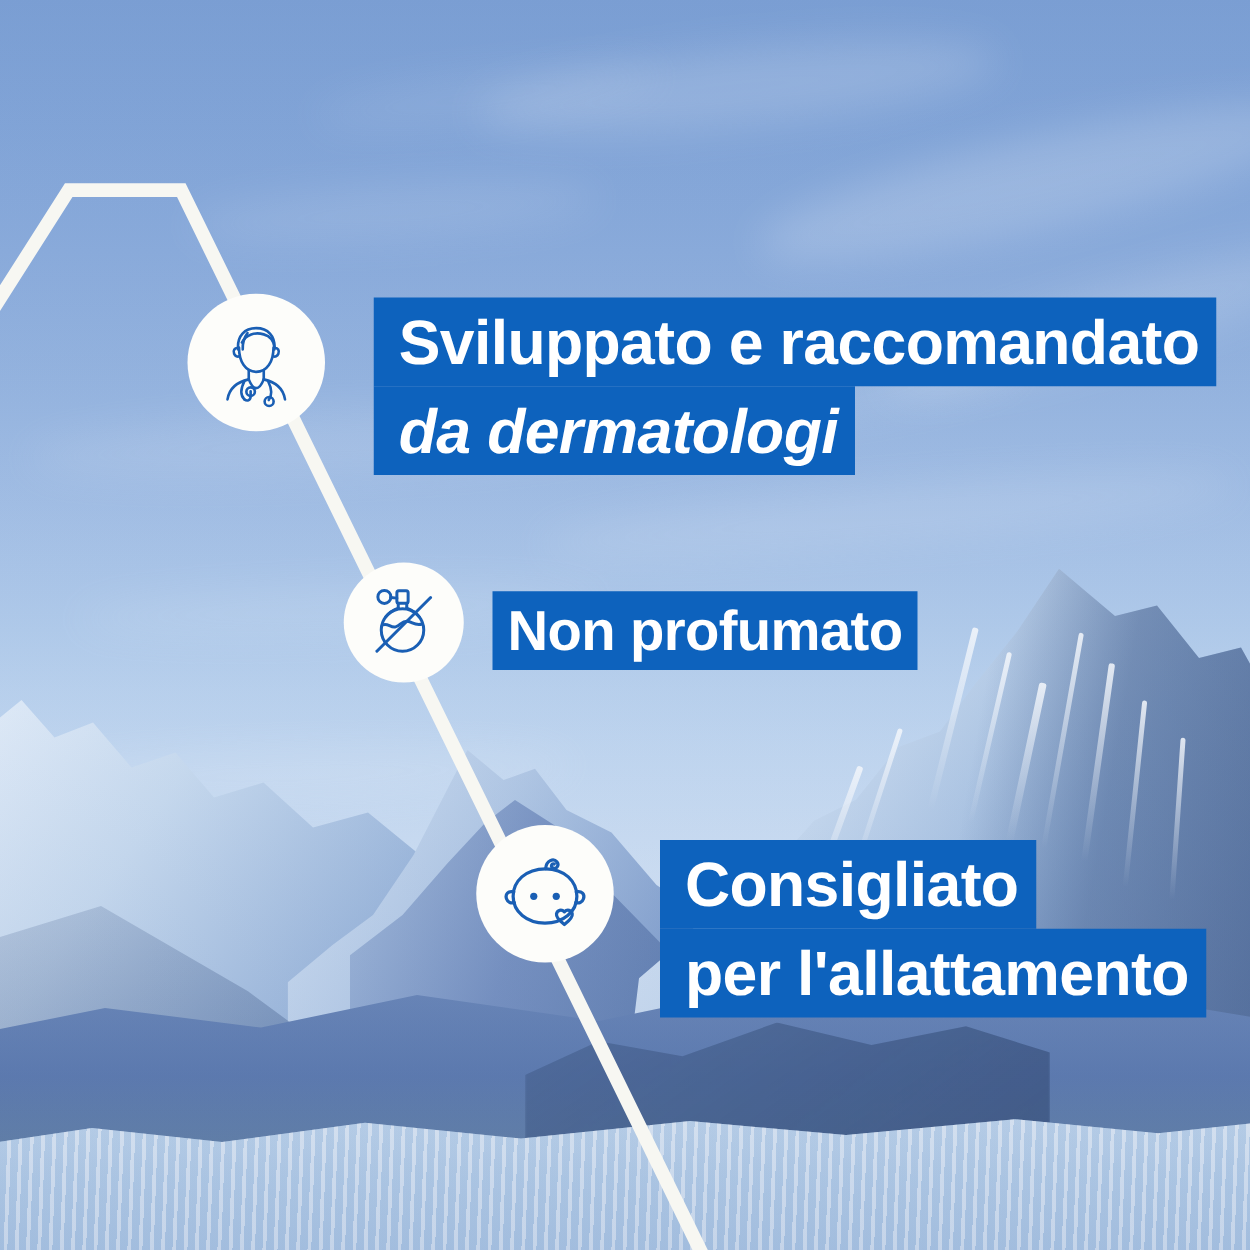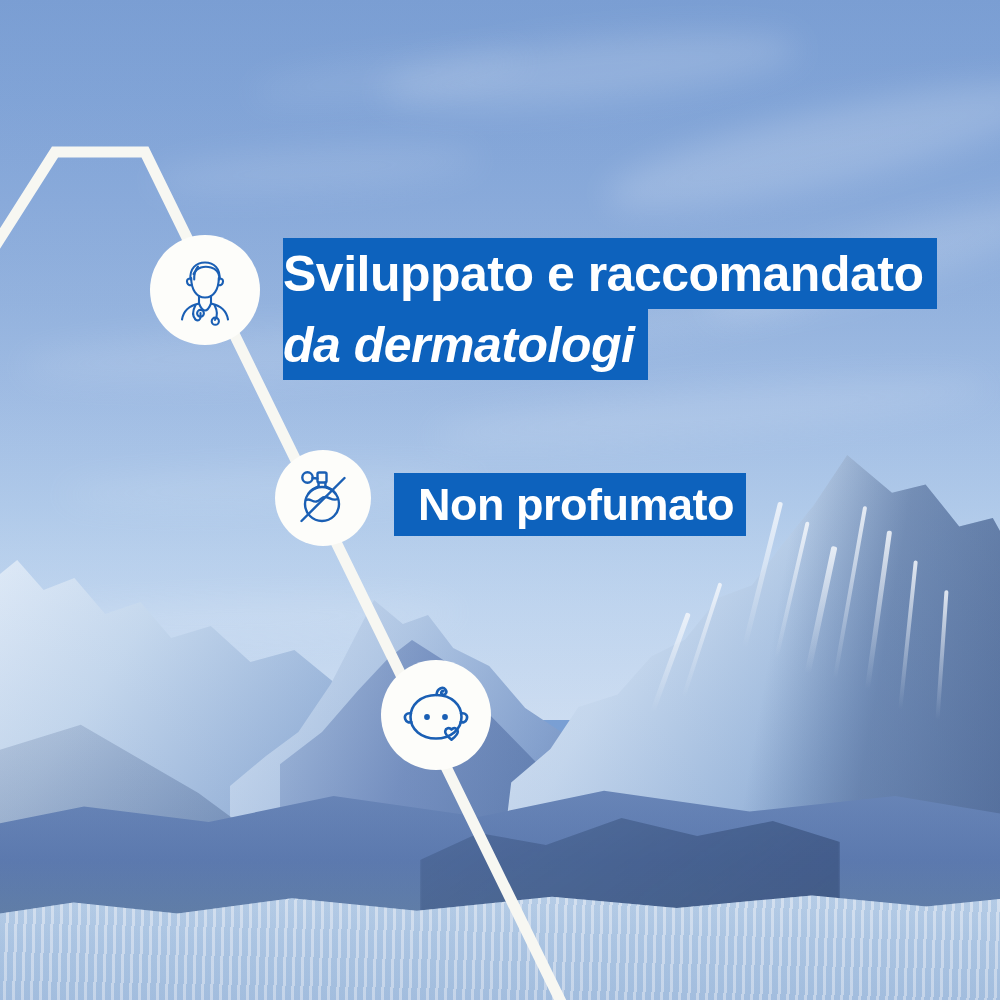--- a/index.html
+++ b/index.html
@@ -180,27 +180,28 @@
     display: inline-block;
     background: #0d62bd;
     color: #ffffff;
     font-weight: bold;
     letter-spacing: -0.5px;
     white-space: pre;
   }
   .banner.big .line {
     font-size: 50px;
     line-height: 1.0;
-    padding: 11px 14px 10px 0;
+    padding: 11px 14px 10px 20px;
+    margin-left: 16px;
   }
   .banner.big .line + .line { margin-top: 0; }
   .banner.mid .line {
     font-size: 45px;
     line-height: 1.0;
-    padding: 9px 12px 9px 24px;
+    padding: 9px 12px 9px 12px;
   }
 </style>
 </head>
 <body>
 
 <div id="stage">
 
   <div class="bg-photo">
     <div class="sky"></div>
 
@@ -315,14 +316,18 @@
 
   <div class="banner big" id="banner-0" style="left:283px; top:238px;">
     <span class="line" style="background: rgb(13, 98, 189); color: rgb(255, 255, 255);">Sviluppato e raccomandato</span>
     <span class="line" style="background: rgb(13, 98, 189); color: rgb(255, 255, 255); font-style: italic;">da dermatologi</span>
   </div>
 
   <div class="banner mid" id="banner-1" style="left:394px; top:473px;">
     <span class="line" style="background: rgb(13, 98, 189); color: rgb(255, 255, 255);">Non profumato</span>
   </div>
 
+  <div class="banner big" id="banner-2" style="left:512px; top:672px;">
+    <span class="line" style="background: rgb(13, 98, 189); color: rgb(255, 255, 255);">Consigliato</span>
+    <span class="line" style="background: rgb(13, 98, 189); color: rgb(255, 255, 255);">per l'allattamento</span>
+  </div>
 
 </div>
 
 </body></html>

